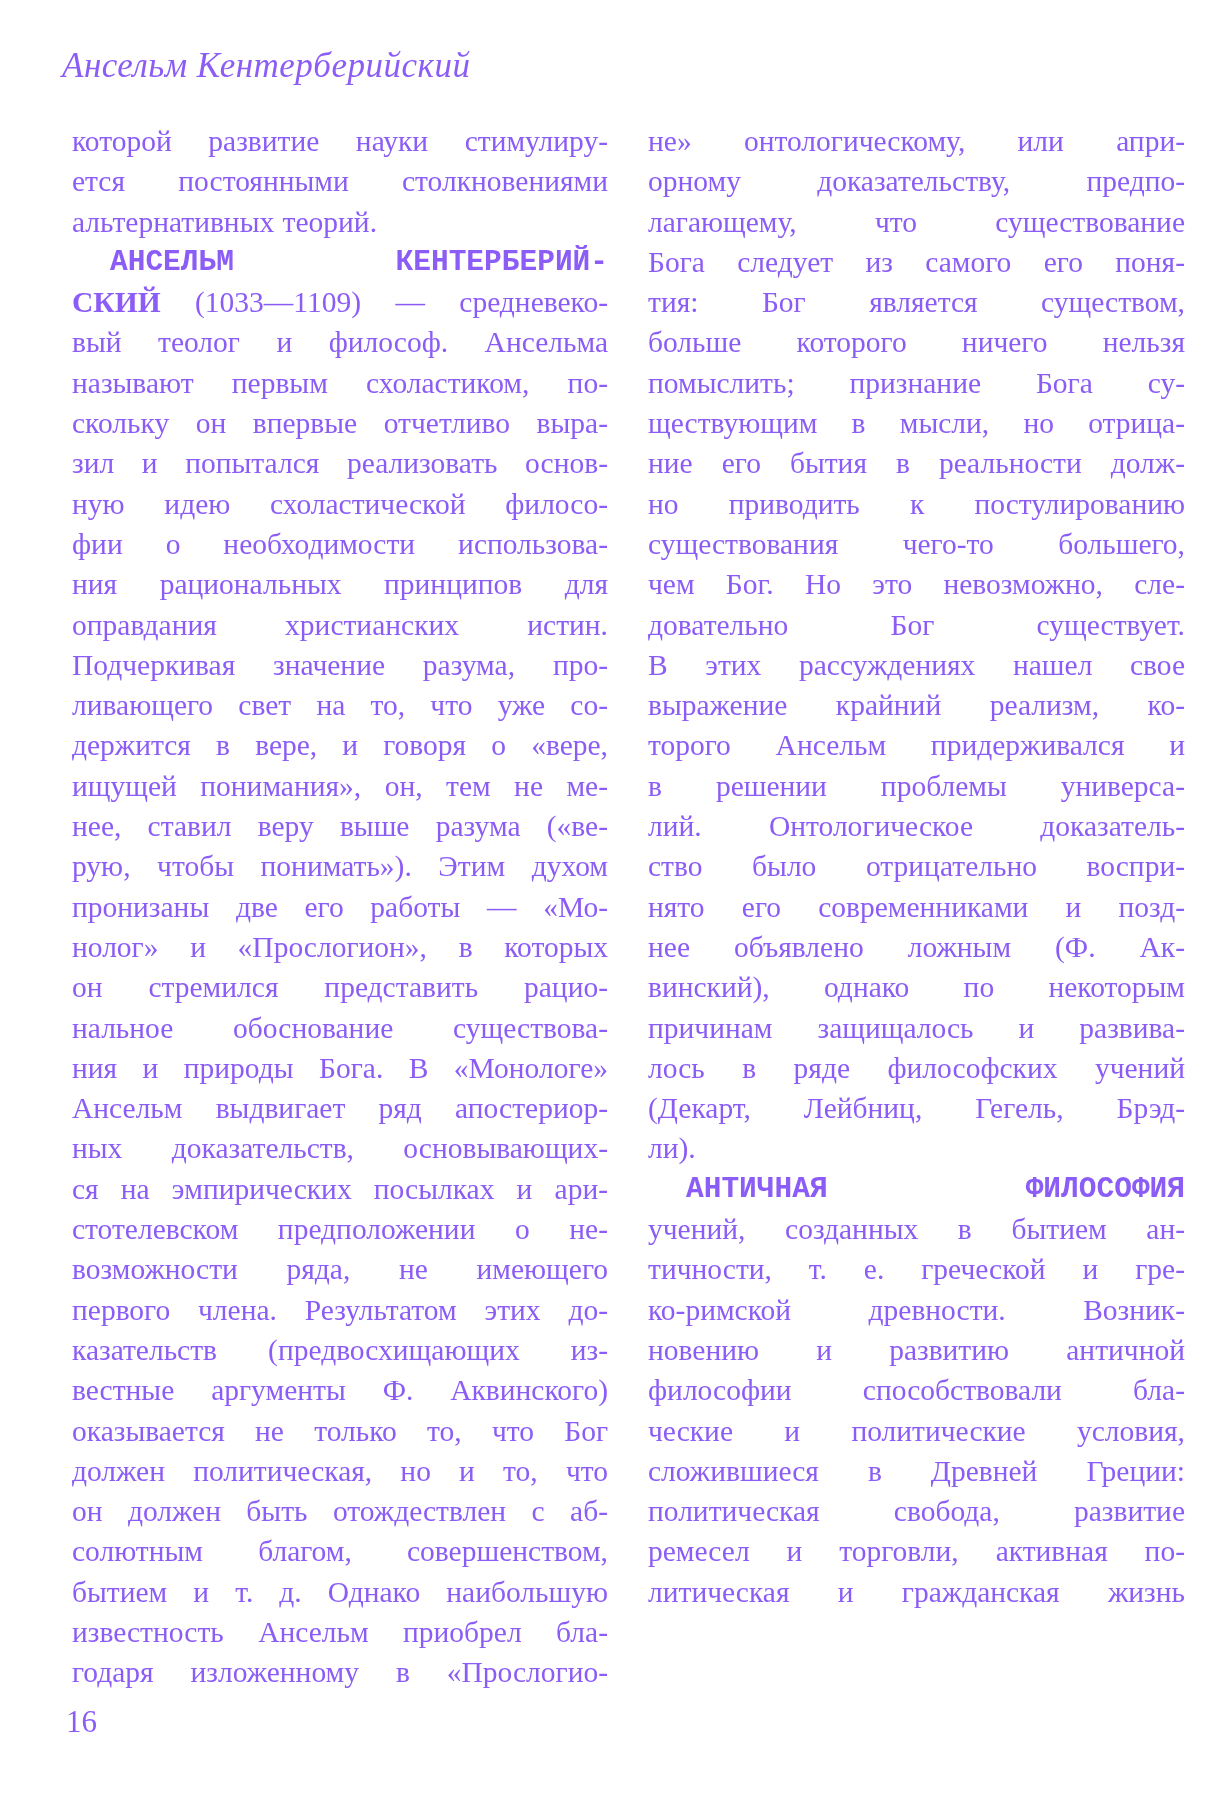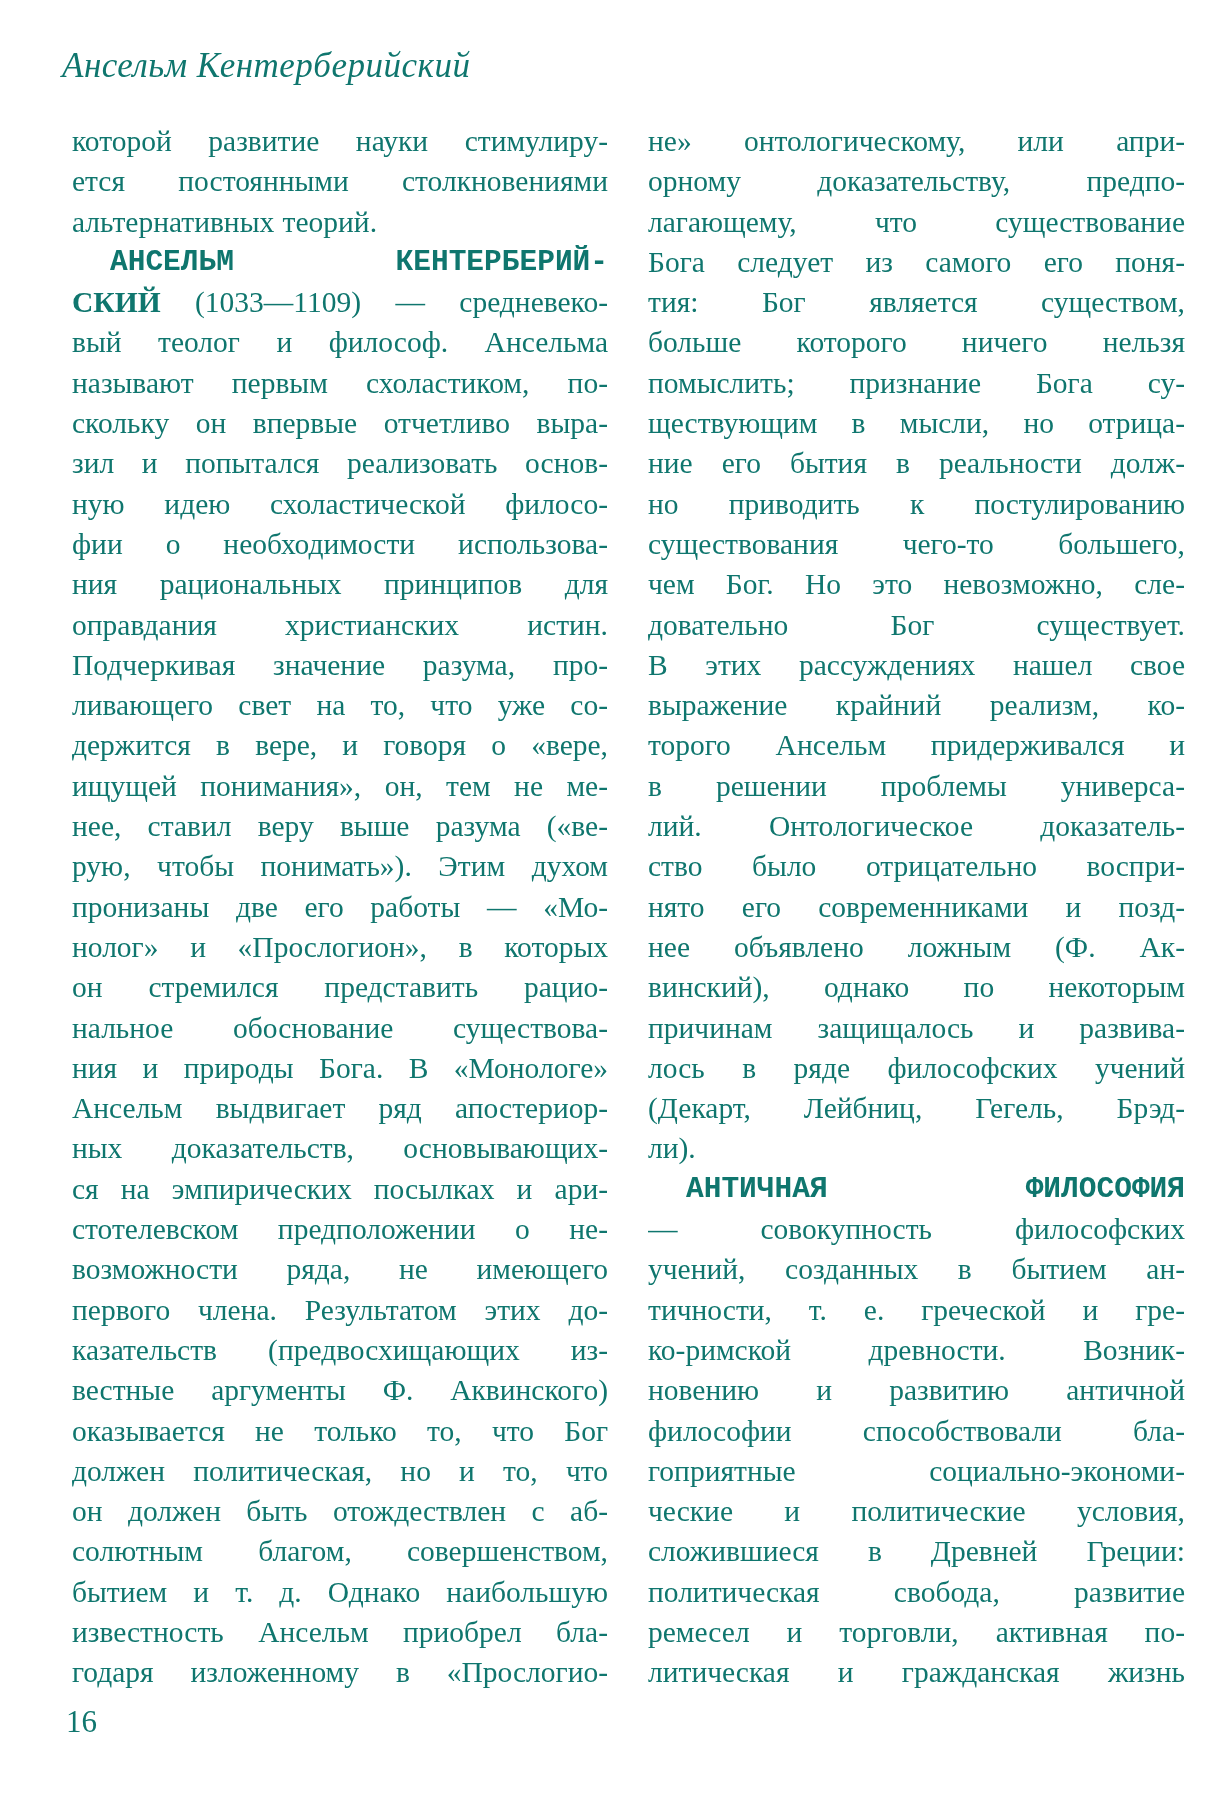--- a/index.html
+++ b/index.html
@@ -5,21 +5,21 @@
   html, body {
     margin: 0;
     padding: 0;
     background: #ffffff;
   }
   .page {
     position: relative;
     width: 1206px;
     height: 1816px;
     background: #ffffff;
-    color: #0f766e;
+    color: #8b5cf6;
     font-family: "Liberation Serif", serif;
     overflow: hidden;
   }
   .running-head {
     position: absolute;
     left: 62px;
     top: 46px;
     font-style: italic;
     font-size: 35px;
     letter-spacing: 0.5px;
@@ -118,27 +118,25 @@
       <div class="line">лий. Онтологическое доказатель-</div>
       <div class="line">ство было отрицательно воспри-</div>
       <div class="line">нято его современниками и позд-</div>
       <div class="line">нее объявлено ложным (Ф. Ак-</div>
       <div class="line">винский), однако по некоторым</div>
       <div class="line">причинам защищалось и развива-</div>
       <div class="line">лось в ряде философских учений</div>
       <div class="line">(Декарт, Лейбниц, Гегель, Брэд-</div>
       <div class="line end">ли).</div>
       <div class="line indent"><span class="bold">АНТИЧНАЯ ФИЛОСОФИЯ</span></div>
-      <div class="line">— совокупность философских</div>
       <div class="line">учений, созданных в бытием ан-</div>
       <div class="line">тичности, т. е. греческой и гре-</div>
       <div class="line">ко-римской древности. Возник-</div>
       <div class="line">новению и развитию античной</div>
       <div class="line">философии способствовали бла-</div>
-      <div class="line">гоприятные социально-экономи-</div>
       <div class="line">ческие и политические условия,</div>
       <div class="line">сложившиеся в Древней Греции:</div>
       <div class="line">политическая свобода, развитие</div>
       <div class="line">ремесел и торговли, активная по-</div>
       <div class="line">литическая и гражданская жизнь</div>
     </div>
   <div class="page-number">16</div>
 </div>
 
 </body></html>

